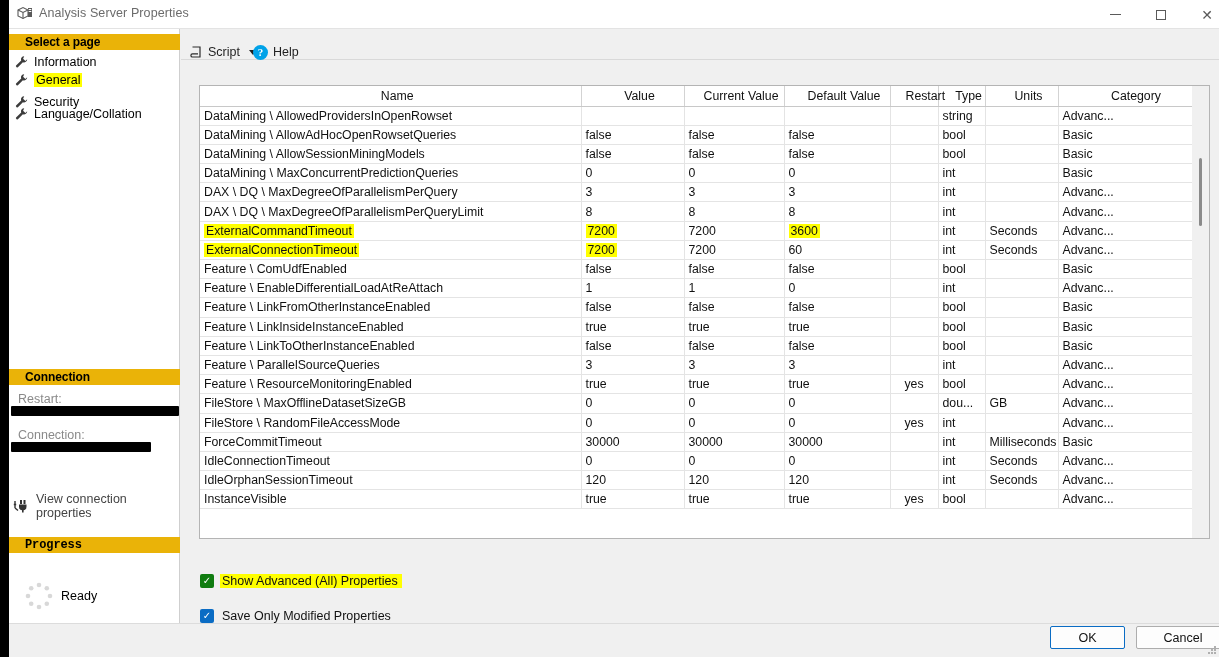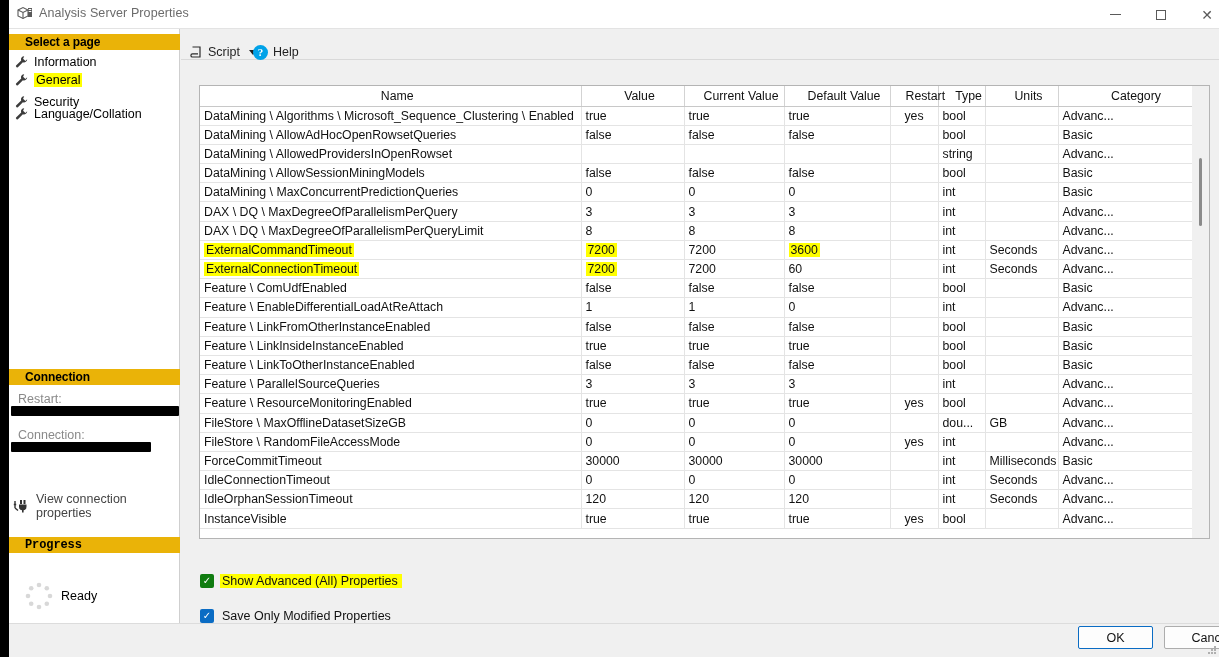--- a/index.html
+++ b/index.html
@@ -198,21 +198,20 @@
 
   
   .btn {
     position: absolute;
     background: #fdfdfd;
     border: 1px solid #adadad;
     border-radius: 2px;
     font-size: 12.5px; color: #111;
     display: flex; align-items: center; justify-content: center;
     font-family: "Liberation Sans", sans-serif;
-    margin-left: 28px;
   }
 
   
   .footer {
     position: absolute; left: 9px; top: 623px; width: 1210px; height: 34px;
     background: #f0f0f0;
     border-top: 1px solid #dcdcdc;
   }
   .btn-ok {
     left: 1050px; top: 626px; width: 75px; height: 23px;
@@ -371,48 +370,38 @@
             <th>Current Value</th>
             <th>Default Value</th>
             <th>Restart</th>
             <th>Type</th>
             <th>Units</th>
             <th>Category</th>
           </tr>
         </thead>
         <tbody id="grid-body">
             <tr>
-              <td class="c-name">DataMining \ Algorithms \ Microsoft_Sequence_Clustering \ Enabled</td>
-              <td class="c-value">true</td>
-              <td class="c-current">true</td>
-              <td class="c-default">true</td>
-              <td class="c-restart">yes</td>
-              <td class="c-type">bool</td>
+              <td class="c-name">DataMining \ AllowedProvidersInOpenRowset</td>
+              <td class="c-value"></td>
+              <td class="c-current"></td>
+              <td class="c-default"></td>
+              <td class="c-restart"></td>
+              <td class="c-type">string</td>
               <td class="c-units"></td>
               <td class="c-category">Advanc...</td>
             </tr>
             <tr>
               <td class="c-name">DataMining \ AllowAdHocOpenRowsetQueries</td>
               <td class="c-value">false</td>
               <td class="c-current">false</td>
               <td class="c-default">false</td>
               <td class="c-restart"></td>
               <td class="c-type">bool</td>
               <td class="c-units"></td>
               <td class="c-category">Basic</td>
-            </tr>
-            <tr>
-              <td class="c-name">DataMining \ AllowedProvidersInOpenRowset</td>
-              <td class="c-value"></td>
-              <td class="c-current"></td>
-              <td class="c-default"></td>
-              <td class="c-restart"></td>
-              <td class="c-type">string</td>
-              <td class="c-units"></td>
-              <td class="c-category">Advanc...</td>
             </tr>
             <tr>
               <td class="c-name">DataMining \ AllowSessionMiningModels</td>
               <td class="c-value">false</td>
               <td class="c-current">false</td>
               <td class="c-default">false</td>
               <td class="c-restart"></td>
               <td class="c-type">bool</td>
               <td class="c-units"></td>
               <td class="c-category">Basic</td>

